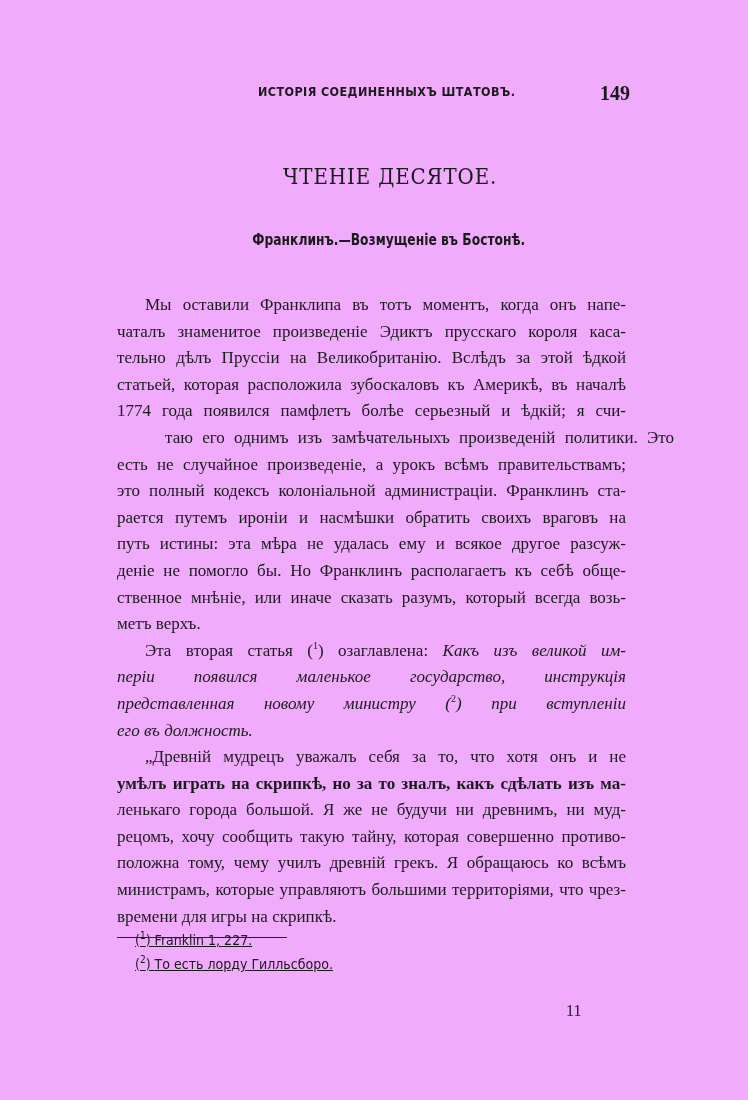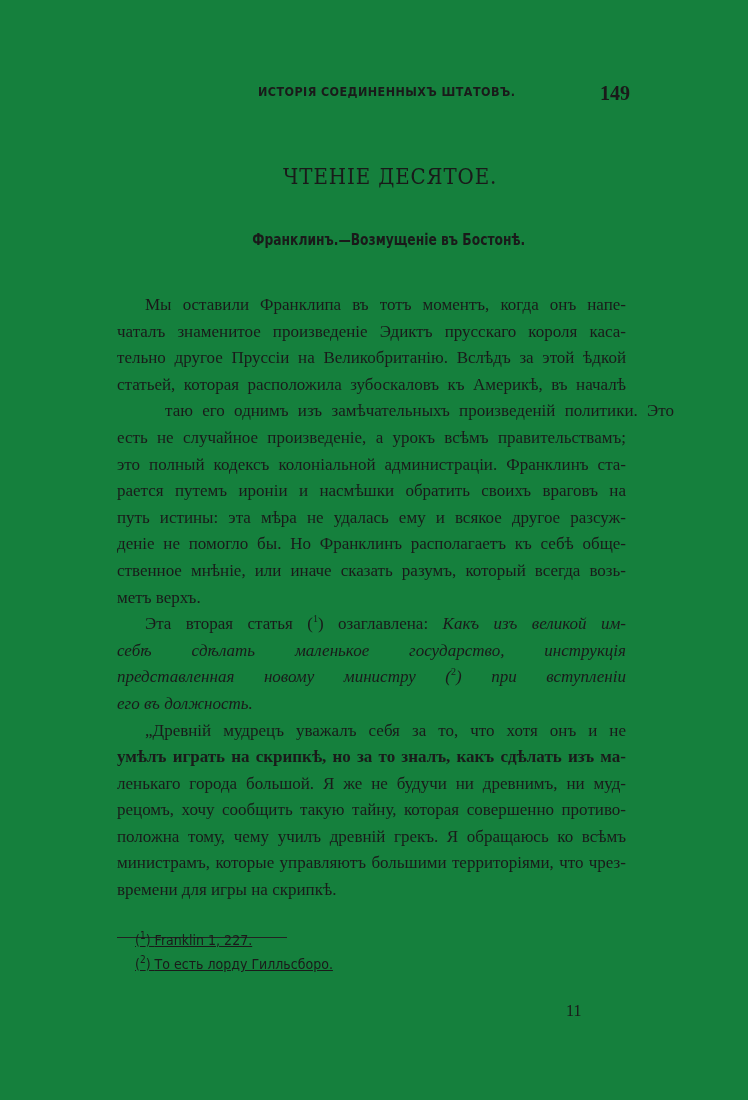--- a/index.html
+++ b/index.html
@@ -12,21 +12,21 @@
       height: 1100px;
       position: relative;
       overflow: hidden;
       font-family: "Liberation Serif", "DejaVu Serif", serif;
       color: #1a1a1a;
     }
     .page {
       position: absolute;
       left: 0; top: 0;
       width: 748px; height: 1100px;
-      background: #15803d;
+      background: #f0abfc;
     }
     .running-head {
       position: absolute;
       top: 82px;
       left: 258px;
       width: 372px;
       height: 24px;
     }
     .running-title {
       position: absolute;
@@ -139,35 +139,36 @@
   </div>
 
   <div class="chapter-title">ЧТЕНІЕ ДЕСЯТОЕ.</div>
   <div class="chapter-subtitle">Франклинъ.—Возмущеніе въ Бостонѣ.</div>
 
   <div class="body-text">
 
     <div class="paragraph">
       <div class="line indent" style="width: 509px; box-sizing: border-box;">Мы оставили Франклипа въ тотъ моментъ, когда онъ напе-</div>
       <div class="line" style="width: 509px; box-sizing: border-box;">чаталъ знаменитое произведеніе Эдиктъ прусскаго короля каса-</div>
-      <div class="line" style="width: 509px; box-sizing: border-box;">тельно другое Пруссіи на Великобританію. Вслѣдъ за этой ѣдкой</div>
+      <div class="line" style="width: 509px; box-sizing: border-box;">тельно дѣлъ Пруссіи на Великобританію. Вслѣдъ за этой ѣдкой</div>
       <div class="line" style="width: 509px; box-sizing: border-box;">статьей, которая расположила зубоскаловъ къ Америкѣ, въ началѣ</div>
+      <div class="line" style="width: 509px; box-sizing: border-box;">1774 года появился памфлетъ болѣе серьезный и ѣдкій; я счи-</div>
       <div class="line" style="width: 509px; box-sizing: border-box; margin-left: 48px;">таю его однимъ изъ замѣчательныхъ произведеній политики. Это</div>
       <div class="line" style="width: 509px; box-sizing: border-box;">есть не случайное произведеніе, а урокъ всѣмъ правительствамъ;</div>
       <div class="line" style="width: 509px; box-sizing: border-box;">это полный кодексъ колоніальной администраціи. Франклинъ ста-</div>
       <div class="line" style="width: 509px; box-sizing: border-box;">рается путемъ ироніи и насмѣшки обратить своихъ враговъ на</div>
       <div class="line" style="width: 509px; box-sizing: border-box;">путь истины: эта мѣра не удалась ему и всякое другое разсуж-</div>
       <div class="line" style="width: 509px; box-sizing: border-box;">деніе не помогло бы. Но Франклинъ располагаетъ къ себѣ обще-</div>
       <div class="line" style="width: 509px; box-sizing: border-box;">ственное мнѣніе, или иначе сказать разумъ, который всегда возь-</div>
       <div class="line last">метъ верхъ.</div>
     </div>
 
     <div class="paragraph">
       <div class="line indent" style="width: 509px; box-sizing: border-box;"><span>Эта вторая статья (</span><sup>1</sup><span>) озаглавлена: </span><span class="ital">Какъ изъ великой им-</span></div>
-      <div class="line" style="width: 509px; box-sizing: border-box;"><span class="ital">себѣ сдѣлать маленькое государство, инструкція</span></div>
+      <div class="line" style="width: 509px; box-sizing: border-box;"><span class="ital">періи появился маленькое государство, инструкція</span></div>
       <div class="line" style="width: 509px; box-sizing: border-box;"><span class="ital">представленная новому министру (</span><sup>2</sup><span class="ital">) при вступленіи</span></div>
       <div class="line last"><span class="ital">его въ должность.</span></div>
     </div>
 
     <div class="paragraph">
       <div class="line indent" style="width: 509px; box-sizing: border-box;">„Древній мудрецъ уважалъ себя за то, что хотя онъ и не</div>
       <div class="line" style="width: 509px; box-sizing: border-box; font-weight: bold;">умѣлъ играть на скрипкѣ, но за то зналъ, какъ сдѣлать изъ ма-</div>
       <div class="line" style="width: 509px; box-sizing: border-box;">ленькаго города большой. Я же не будучи ни древнимъ, ни муд-</div>
       <div class="line" style="width: 509px; box-sizing: border-box;">рецомъ, хочу сообщить такую тайну, которая совершенно противо-</div>
       <div class="line" style="width: 509px; box-sizing: border-box;">положна тому, чему училъ древній грекъ. Я обращаюсь ко всѣмъ</div>

